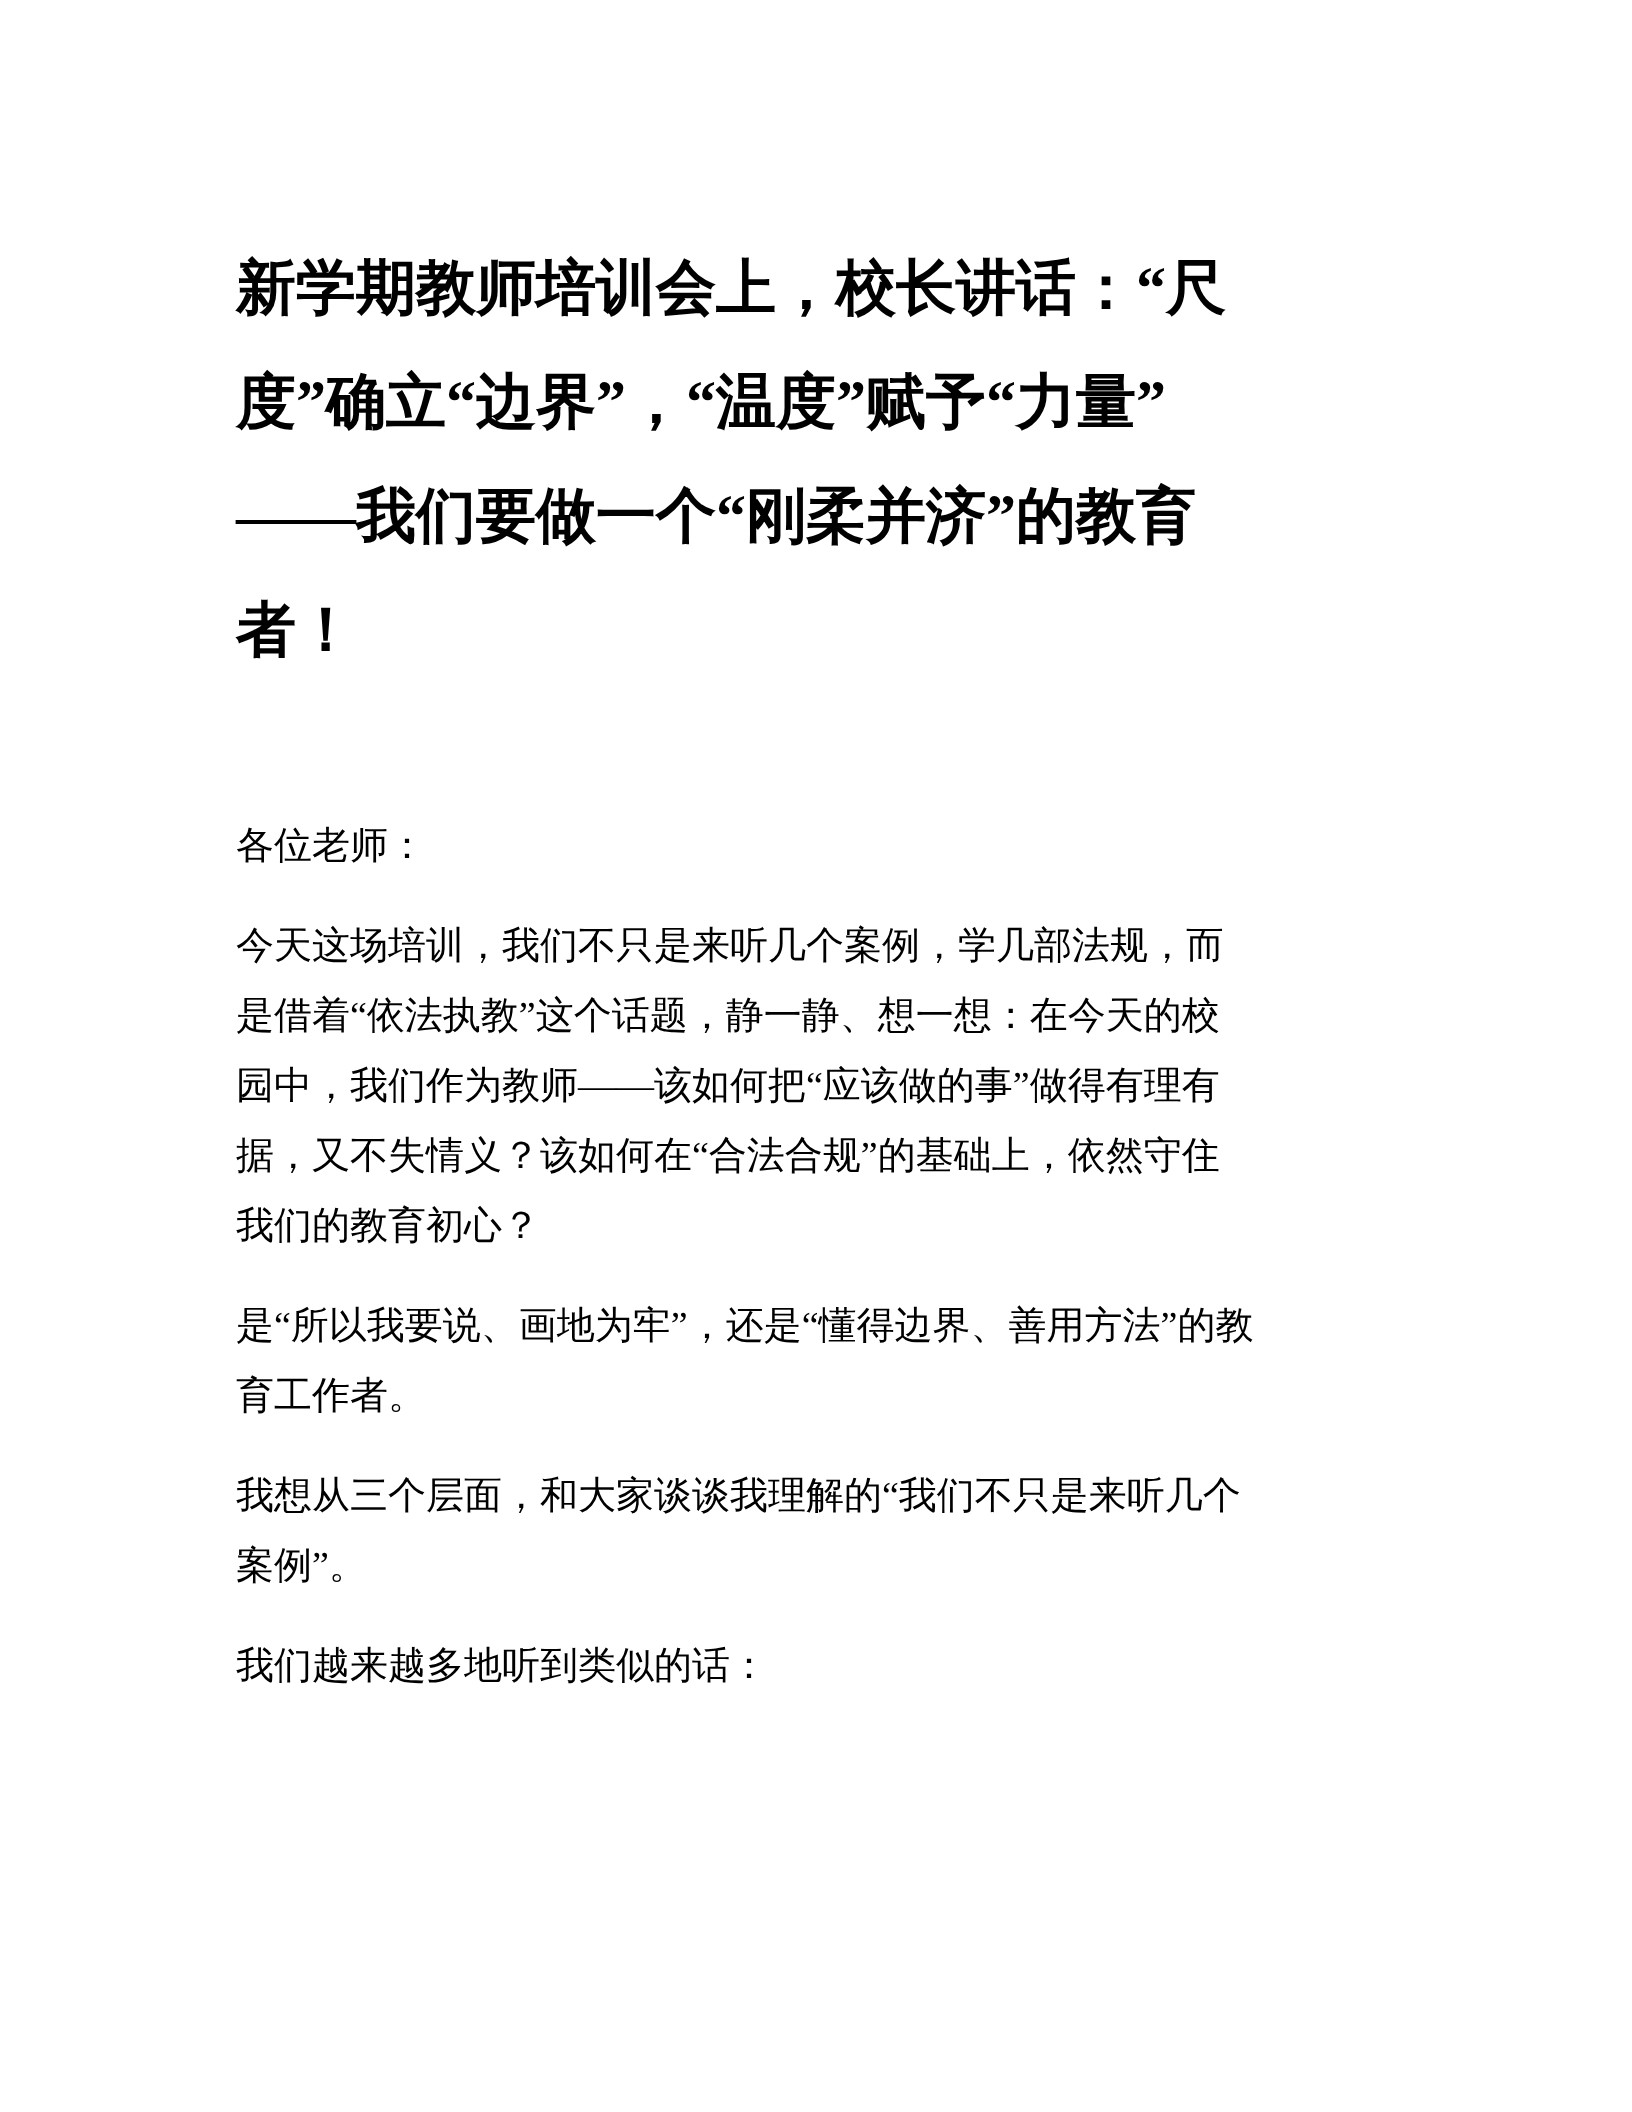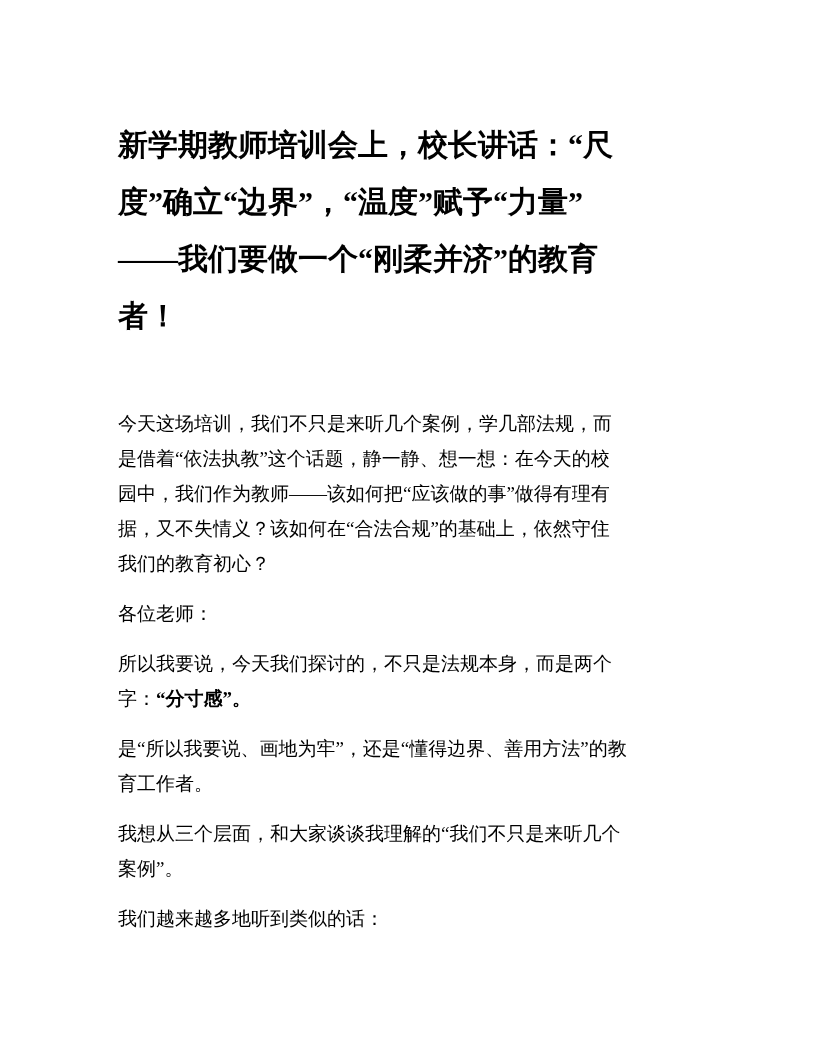--- a/index.html
+++ b/index.html
@@ -40,25 +40,24 @@
     font-weight: bold;
   }
 </style>
 </head>
 <body>
 
 <div class="page">
 
   <h1 class="doc-title">新学期教师培训会上，校长讲话：“尺度”确立“边界”，“温度”赋予“力量”——我们要做一个“刚柔并济”的教育者！</h1>
 
+  <p class="para">各位老师：</p>
+
   <p class="para">今天这场培训，我们不只是来听几个案例，学几部法规，而是借着“依法执教”这个话题，静一静、想一想：在今天的校园中，我们作为教师——该如何把“应该做的事”做得有理有据，又不失情义？该如何在“合法合规”的基础上，依然守住我们的教育初心？</p>
 
-  <p class="para">各位老师：</p>
-
-  <p class="para"><span>所以我要说，今天我们探讨的，不只是法规本身，而是两个字：</span><span class="bold">“分寸感”。</span></p>
 
 
   <p class="para">是“所以我要说、画地为牢”，还是“懂得边界、善用方法”的教育工作者。</p>
 
   <p class="para">我想从三个层面，和大家谈谈我理解的“我们不只是来听几个案例”。</p>
 
 
   <p class="para">我们越来越多地听到类似的话：</p>
 
 </div>

